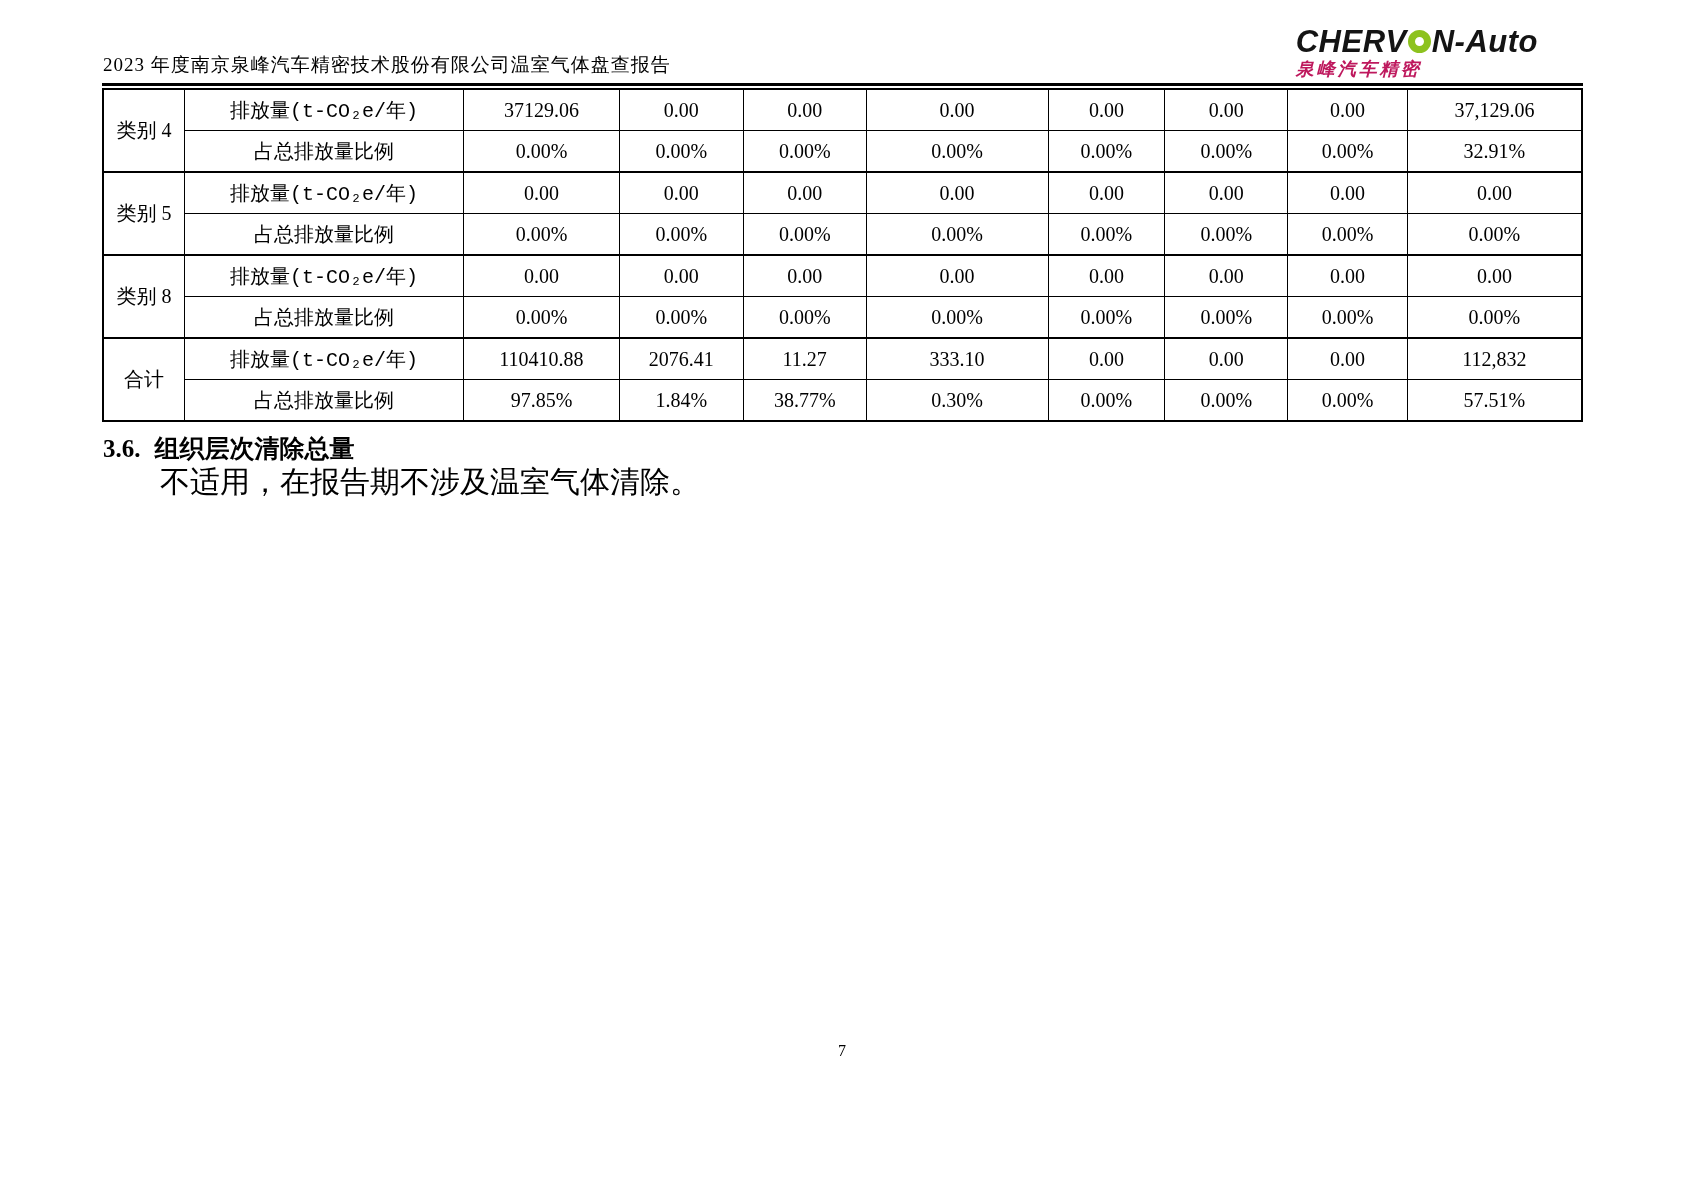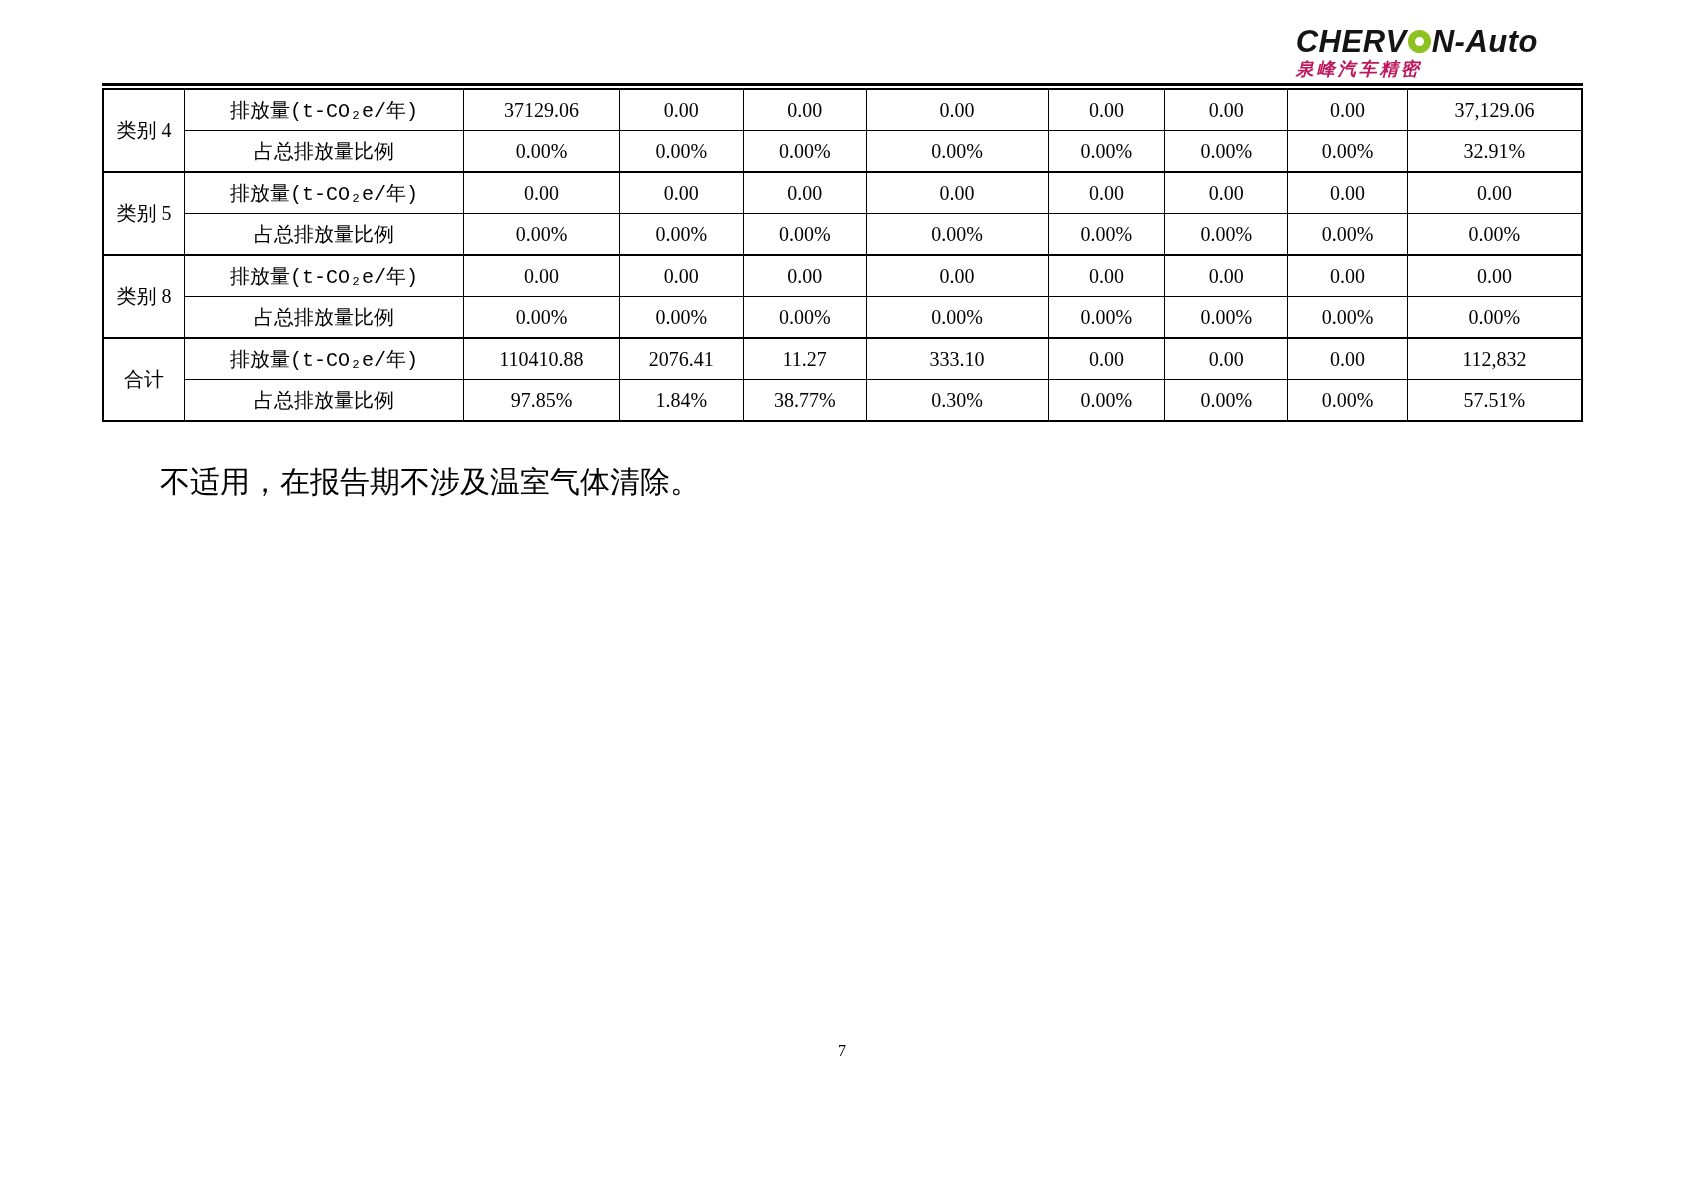--- a/index.html
+++ b/index.html
@@ -114,20 +114,21 @@
     width: 100%;
     text-align: center;
     font-size: 16px;
   }
 </style>
 </head>
 <body>
 
 <div class="page">
 
+  <div class="header-title">2023 年度南京泉峰汽车精密技术股份有限公司温室气体盘查报告</div>
 
   <div class="logo">
     <div class="brand"><span>CHERV</span><span class="o-ring" style="border-color: rgb(141, 194, 31);"></span><span>N-Auto</span></div>
     <div class="logo-subtitle">泉峰汽车精密</div>
   </div>
 
   <div class="header-rule"></div>
 
   <table class="emissions">
     <colgroup>
@@ -234,18 +235,21 @@
         <td>38.77%</td>
         <td>0.30%</td>
         <td>0.00%</td>
         <td>0.00%</td>
         <td>0.00%</td>
         <td>57.51%</td>
       </tr>
     </tbody>
   </table>
 
+  <div class="section-heading">
+    <span class="sec-num">3.6.</span><span>组织层次清除总量</span>
+  </div>
 
   <div class="section-body">不适用，在报告期不涉及温室气体清除。</div>
 
   <div class="page-footer">7</div>
 
 </div>
 
 </body></html>

